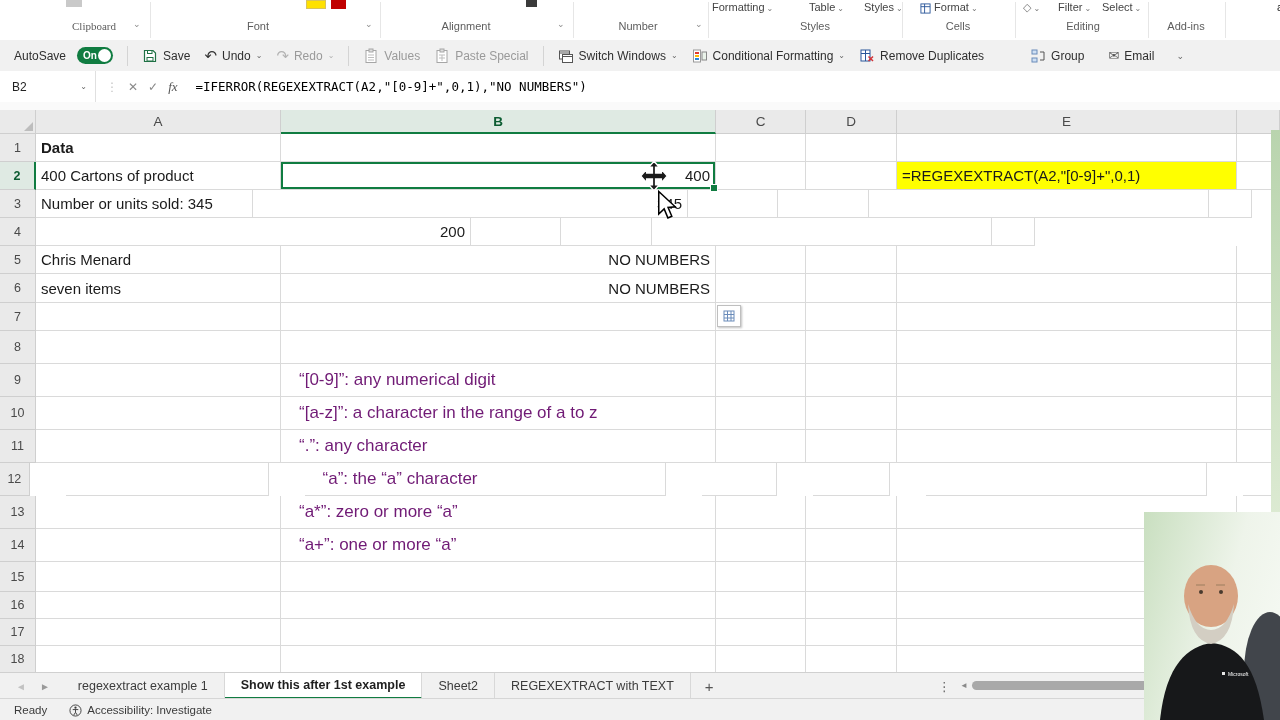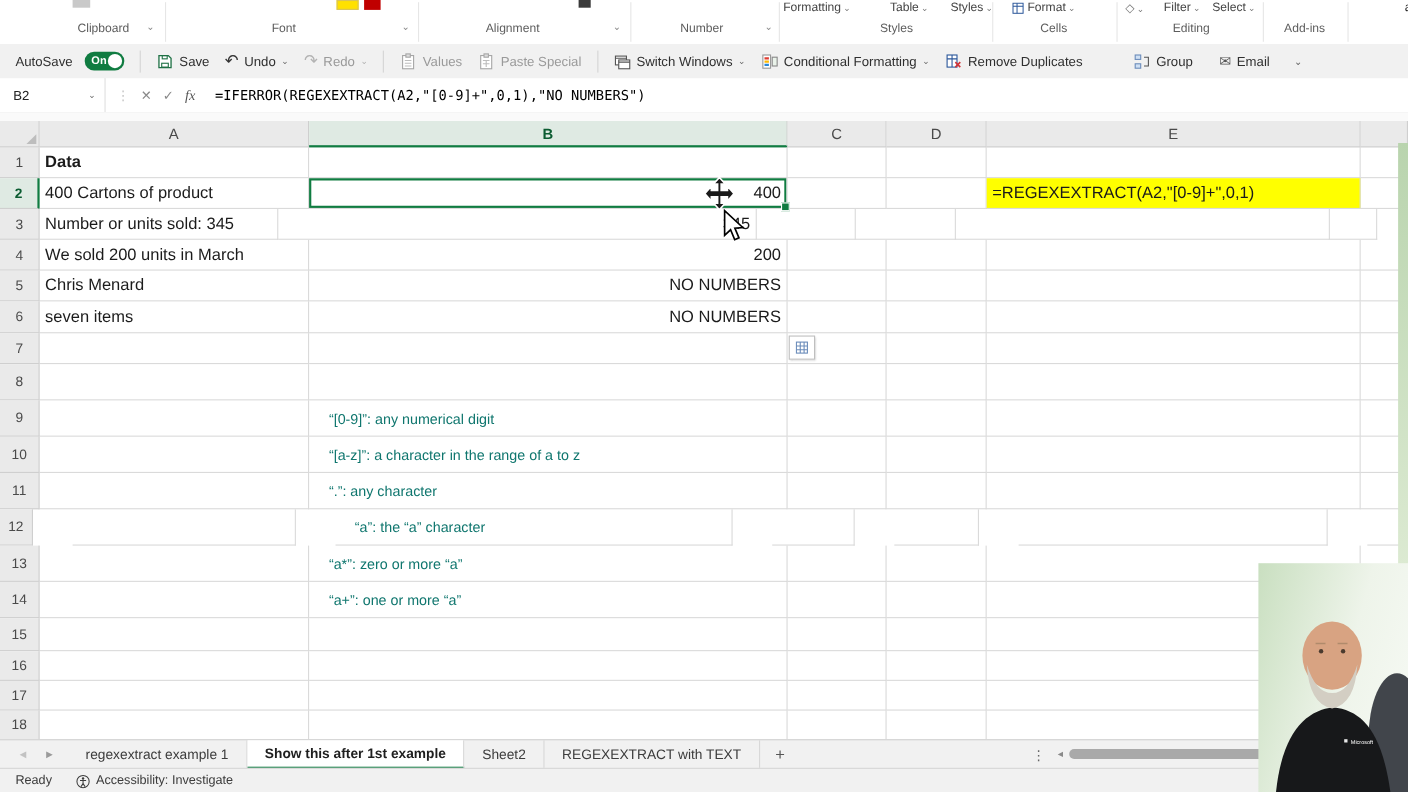--- a/index.html
+++ b/index.html
@@ -52,21 +52,21 @@
   .g-colhdr.selcol{background:#dfeae3;border-bottom:2px solid #107C41;color:#0c5c32;font-weight:700;}
   .g-row{display:flex;}
   .g-rowhdr{width:36px;background:#eaeaea;border-right:1px solid #cfcfcf;border-bottom:1px solid #cfcfcf;box-sizing:border-box;
             display:flex;align-items:center;justify-content:center;font-size:12.5px;color:#4a4a4a;}
   .g-rowhdr.selrow{background:#dfeae3;border-right:2px solid #107C41;color:#0c5c32;font-weight:700;}
   .g-cell{border-right:1px solid #dadada;border-bottom:1px solid #dadada;box-sizing:border-box;position:relative;
           display:flex;align-items:center;padding:0 5px;font-size:15px;color:#1b1b1b;white-space:nowrap;overflow:hidden;}
   .g-cell.right{justify-content:flex-end;}
   .g-cell.bold{font-weight:700;}
   .g-cell.hl{background:#ffff00;}
-  .g-cell.note{font-size:13px;padding-left:18px;color:#0f766e;}
+  .g-cell.note{font-size:17px;padding-left:18px;color:#701a75;}
   .g-cell.selcell{box-shadow:inset 0 0 0 2px #107C41;overflow:visible;z-index:3;}
   .fill-handle{position:absolute;right:-3px;bottom:-3px;width:6px;height:6px;background:#107C41;border:1px solid #fff;}
 
   
   .paste-opt{position:absolute;left:717px;top:305px;width:22px;height:20px;background:#fff;border:1px solid #bfbfbf;
              box-shadow:1px 1px 2px rgba(0,0,0,.25);display:flex;align-items:center;justify-content:center;z-index:4;}
 
   
   .tabbar{position:absolute;left:0;top:672px;width:1280px;height:26px;background:#f1f1f1;border-top:1px solid #d0d0d0;
           display:flex;align-items:stretch;font-size:12.5px;color:#3c3c3c;}
@@ -109,21 +109,21 @@
     <span class="frag" style="left:824px;"><span>Styles</span><span class="chev">⌄</span></span>
     <span class="frag" style="left:880px;"><svg class="i16" style="width:11px;height:11px" viewBox="0 0 12 12">
           <rect x="1" y="1" width="10" height="10" fill="#fff" stroke="#2b579a"></rect>
           <path d="M1 4h10M5 1v10" stroke="#2b579a"></path>
         </svg> <span>Format</span><span class="chev">⌄</span></span>
     <span class="frag" style="left:983px;color:#777;">◇<span class="chev">⌄</span></span>
     <span class="frag" style="left:1018px;"><span>Filter</span><span class="chev">⌄</span></span>
     <span class="frag" style="left:1062px;"><span>Select</span><span class="chev">⌄</span></span>
     <span class="frag" style="right:2px;left:auto;color:#1a1a1a;">and Sha</span>
 
-    <span class="grp-label" style="left:54px;">Clipboard</span>
+    <span class="grp-label" style="left:54px;font-family:Liberation Serif, serif;">Clipboard</span>
     <span class="grp-label" style="left:218px;">Font</span>
     <span class="grp-label" style="left:426px;">Alignment</span>
     <span class="grp-label" style="left:598px;">Number</span>
     <span class="grp-label" style="left:775px;">Styles</span>
     <span class="grp-label" style="left:918px;">Cells</span>
     <span class="grp-label" style="left:1043px;">Editing</span>
     <span class="grp-label" style="left:1146px;">Add-ins</span>
 
     <span class="launcher" style="left:93px;">⌄</span>
     <span class="launcher" style="left:325px;">⌄</span>
@@ -274,21 +274,20 @@
         <div class="g-rowhdr">3</div>
         <div class="g-cell" style="width: 217px;">Number or units sold: 345</div>
         <div class="g-cell right" style="width: 435px;">345</div>
         <div class="g-cell" style="width: 90px;"></div>
         <div class="g-cell" style="width: 91px;"></div>
         <div class="g-cell" style="width: 340px;"></div>
         <div class="g-cell" style="width: 43px;"></div>
       </div>
       <div class="g-row" style="height: 28px;">
         <div class="g-rowhdr">4</div>
-        <div class="g-cell" style="width: 245px;">We sold 200 units in March</div>
         <div class="g-cell right" style="width: 435px;">200</div>
         <div class="g-cell" style="width: 90px;"></div>
         <div class="g-cell" style="width: 91px;"></div>
         <div class="g-cell" style="width: 340px;"></div>
         <div class="g-cell" style="width: 43px;"></div>
       </div>
       <div class="g-row" style="height: 28px;">
         <div class="g-rowhdr">5</div>
         <div class="g-cell" style="width: 245px;">Chris Menard</div>
         <div class="g-cell right" style="width: 435px;">NO NUMBERS</div>

